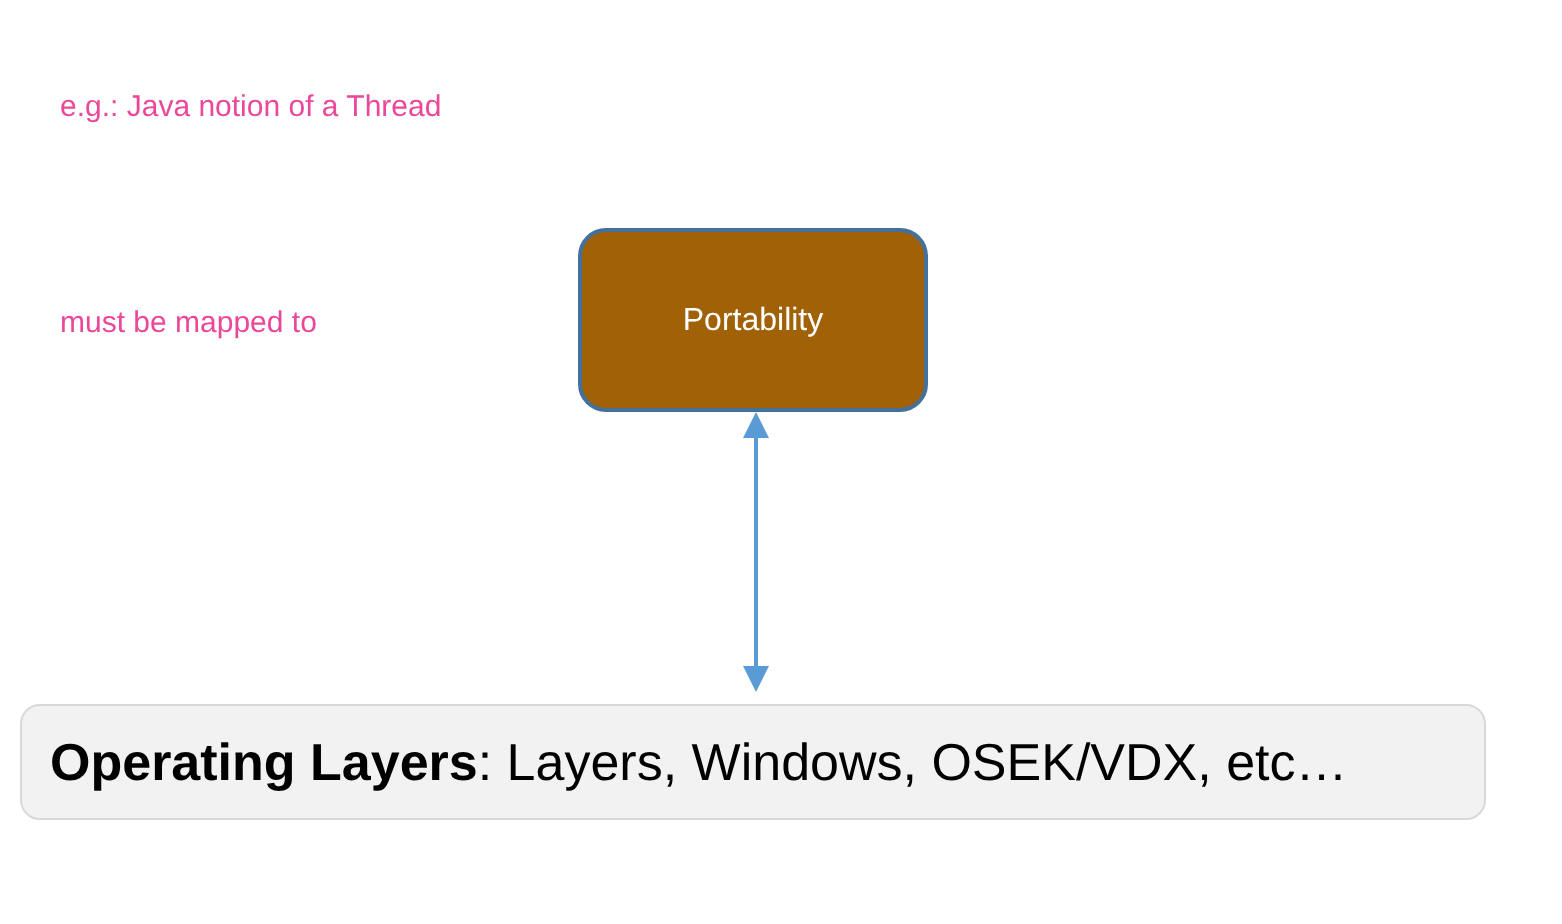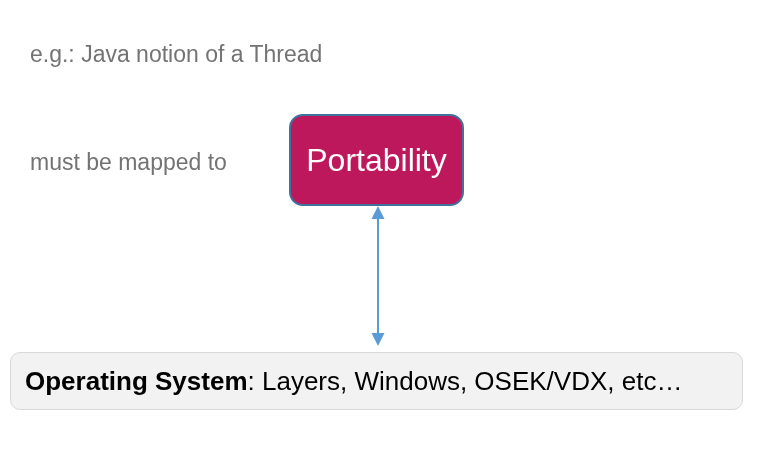--- a/index.html
+++ b/index.html
@@ -10,41 +10,41 @@
   .slide {
     position: relative;
     width: 781px;
     height: 462px;
     background: #ffffff;
     font-family: "Liberation Sans", sans-serif;
     overflow: hidden;
   }
   .label {
     position: absolute;
-    color: #737373;
-    font-size: 23px;
+    color: #ec4899;
+    font-size: 15px;
     line-height: 28px;
     white-space: nowrap;
   }
   .label-java  { left: 30px; top: 40px; }
   .label-mapped{ left: 30px; top: 148px; }
   .label-os    { left: 22px; top: 301px; }
 
   .portability-box {
     position: absolute;
     left: 289px;
     top: 114px;
     width: 175px;
     height: 92px;
     box-sizing: border-box;
-    background: #be185d;
+    background: #a16207;
     border: 2px solid #41719c;
     border-radius: 14px;
     color: #ffffff;
-    font-size: 32px;
+    font-size: 16px;
     line-height: 33px;
     text-align: center;
     display: flex;
     flex-direction: column;
     justify-content: center;
   }
 
   .double-arrow {
     position: absolute;
     left: 368px;
@@ -85,15 +85,15 @@
     <div>Portability</div>
   </div>
 
   <svg class="double-arrow" viewBox="0 0 20 140" xmlns="http://www.w3.org/2000/svg">
     <line x1="10" y1="11" x2="10" y2="129" stroke-width="2" stroke="#5b9bd5"></line>
     <polygon points="10,0 3.5,13 16.5,13" fill="#5b9bd5"></polygon>
     <polygon points="10,140 3.5,127 16.5,127" fill="#5b9bd5"></polygon>
   </svg>
 
 
-  <div class="os-bar"><span class="os-bold">Operating System</span><span>: Layers, Windows, OSEK/VDX, etc…</span></div>
+  <div class="os-bar"><span class="os-bold">Operating Layers</span><span>: Layers, Windows, OSEK/VDX, etc…</span></div>
 
 </div>
 
 </body></html>

